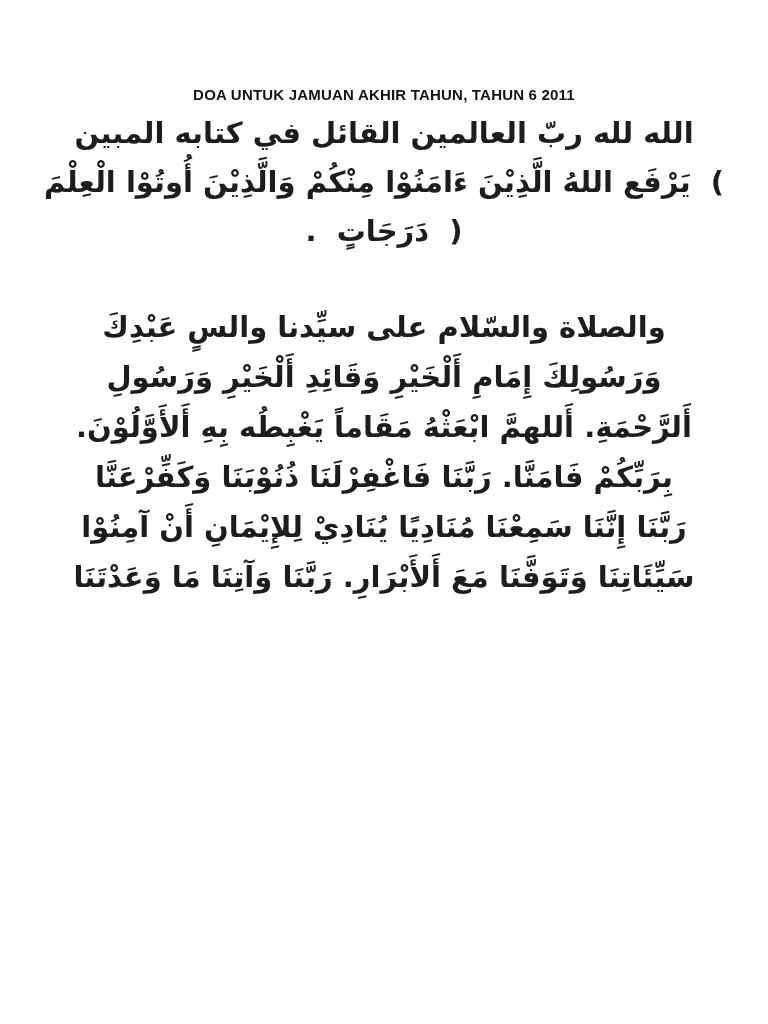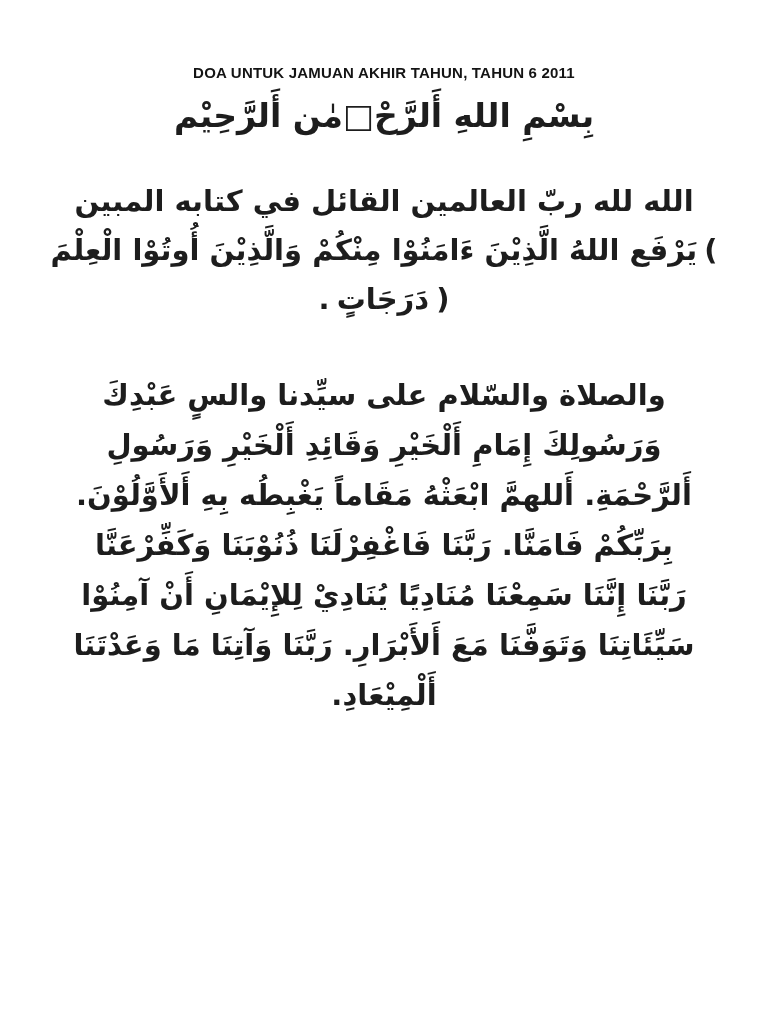--- a/index.html
+++ b/index.html
@@ -6,21 +6,21 @@
     margin: 0;
     padding: 0;
     background: #ffffff;
   }
   .page {
     position: relative;
     width: 768px;
     height: 1024px;
     background: #ffffff;
     box-sizing: border-box;
-    padding-top: 64px;
+    padding-top: 86px;
     text-align: center;
     overflow: hidden;
   }
   .doc-title {
     font-family: "Liberation Sans", sans-serif;
     font-weight: bold;
     font-size: 15px;
     letter-spacing: 0.2px;
     color: #141414;
     margin: 0 0 6px 0;
@@ -46,39 +46,38 @@
     margin-top: 46px;
   }
   .p2 .line {
     font-size: 29px;
     line-height: 50px;
   }
   .segline {
     display: flex;
     justify-content: center;
     align-items: baseline;
-    gap: 7px;
+    gap: 20px;
     direction: ltr;
   }
   .punct {
     font-family: "DejaVu Sans", sans-serif;
     font-weight: bold;
     color: #1d1d1d;
     direction: ltr;
     unicode-bidi: isolate;
   }
 </style>
 </head>
 <body>
 
 <div class="page">
 
   <div class="doc-title">DOA UNTUK JAMUAN AKHIR TAHUN, TAHUN 6 2011</div>
 
-  <div class="ar bismillah">بِسْمِ اللهِ أَلرَّحْ□مٰن أَلرَّحِيْم</div>
 
   <div class="para p1">
     <div class="ar line">الله لله ربّ العالمين القائل في كتابه المبين</div>
     <div class="line segline">
       <span class="ar">يَرْفَع اللهُ الَّذِيْنَ ءَامَنُوْا مِنْكُمْ وَالَّذِيْنَ أُوتُوْا الْعِلْمَ</span>
       <span class="punct">(</span>
     </div>
     <div class="line segline">
       <span class="punct">.</span>
       <span class="ar">دَرَجَاتٍ</span>
@@ -86,16 +85,15 @@
     </div>
   </div>
 
   <div class="para p2">
     <div class="ar line">والصلاة والسّلام على سيِّدنا والسٍ عَبْدِكَ</div>
     <div class="ar line">وَرَسُولِكَ إِمَامِ أَلْخَيْرِ وَقَائِدِ أَلْخَيْرِ وَرَسُولِ</div>
     <div class="ar line">أَلرَّحْمَةِ. أَللهمَّ ابْعَثْهُ مَقَاماً يَغْبِطُه بِهِ أَلأَوَّلُوْنَ.</div>
     <div class="ar line">بِرَبِّكُمْ فَامَنَّا. رَبَّنَا فَاغْفِرْلَنَا ذُنُوْبَنَا وَكَفِّرْعَنَّا</div>
     <div class="ar line">رَبَّنَا إِنَّنَا سَمِعْنَا مُنَادِيًا يُنَادِيْ لِلإِيْمَانِ أَنْ آمِنُوْا</div>
     <div class="ar line">سَيِّئَاتِنَا وَتَوَفَّنَا مَعَ أَلأَبْرَارِ. رَبَّنَا وَآتِنَا مَا وَعَدْتَنَا</div>
-    <div class="ar line">أَلْمِيْعَادِ.</div>
   </div>
 
 </div>
 
 </body></html>

